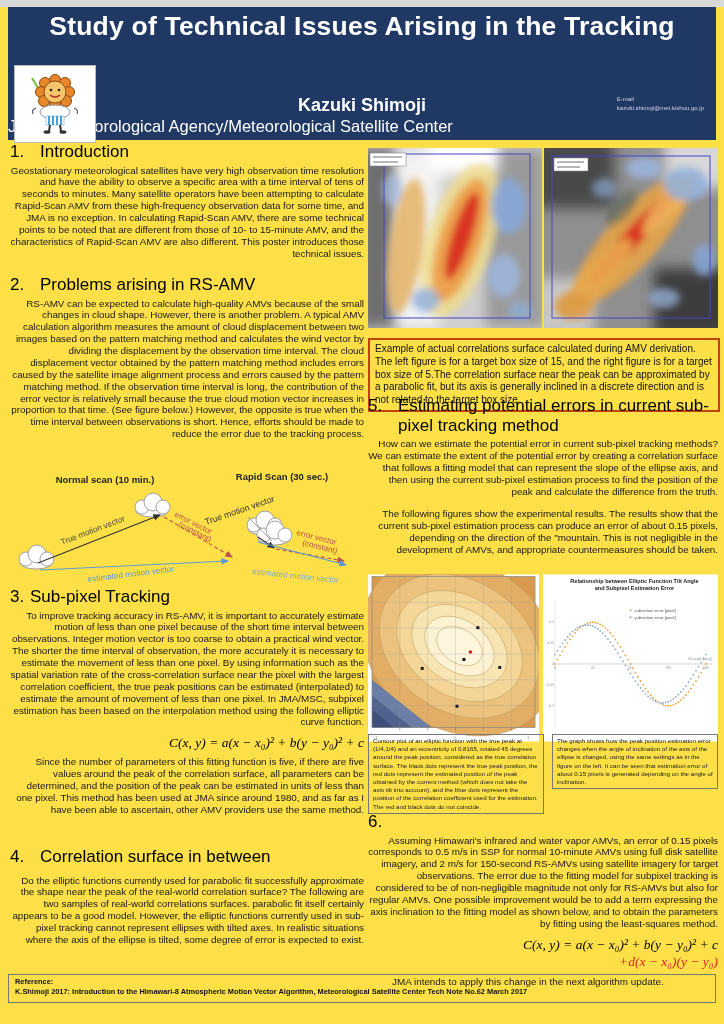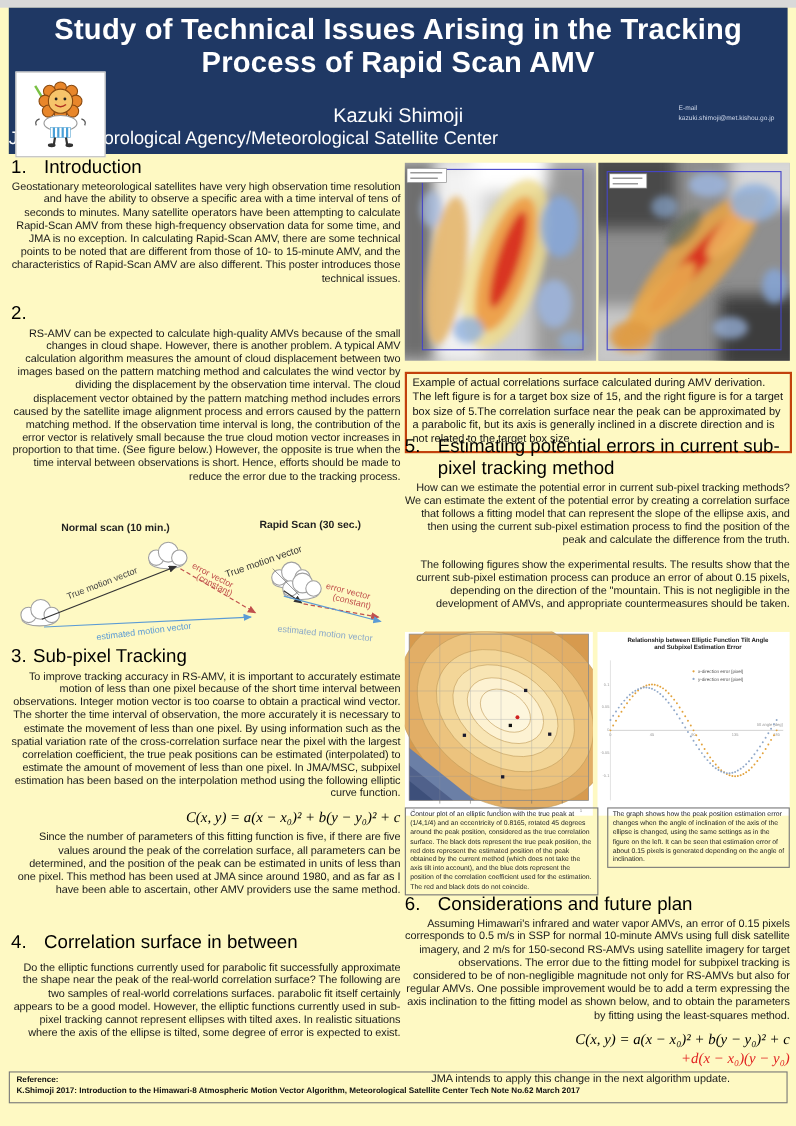--- a/index.html
+++ b/index.html
@@ -1,22 +1,22 @@
 <!DOCTYPE html>
 <html><head>
 <meta charset="utf-8">
 <style>
   html,body{margin:0;padding:0;background:#eee;}
-  .page{position:relative;width:724px;height:1024px;background:#fef9c3;overflow:hidden;
+  .page{position:relative;width:724px;height:1024px;background:#fde047;overflow:hidden;
         font-family:"Liberation Sans","DejaVu Sans",sans-serif;color:#191919;}
   .top-edge{position:absolute;left:0;top:0;width:724px;height:7px;background:#d9d9d9;}
   
   .header{position:absolute;left:8px;top:7px;width:708px;height:133px;background:#1f3864;color:#fff;}
   .poster-title{margin-top:5px;text-align:center;font-weight:bold;font-size:26.5px;line-height:1.13;letter-spacing:.2px;}
-  .author{position:absolute;left:0;width:100%;top:88px;text-align:center;font-size:18px;}
+  .author{position:absolute;left:0;width:100%;top:88px;text-align:center;font-size:18px;font-weight:bold;}
   .affiliation{position:absolute;left:0;width:100%;top:110px;text-align:left;font-size:16.5px;}
   .email{position:absolute;right:12px;top:88px;font-size:6px;line-height:1.5;color:#cdd6e8;}
   .mascot-box{position:absolute;left:6px;top:58px;width:80px;height:76px;background:#fff;border:1px solid #bbb;
               display:flex;align-items:center;justify-content:center;}
   
   .col-left{position:absolute;left:10px;top:142px;width:354px;}
   .col-right{position:absolute;left:368px;top:146px;width:350px;}
   .sec{position:absolute;left:0;width:100%;}
   h2.sec-h{display:flex;margin:0 0 3px 0;font-size:17px;font-weight:400;color:#000;line-height:1.15;}
   h2.sec-h .num{flex:0 0 30px;}
@@ -37,21 +37,20 @@
 </style>
 </head>
 <body>
 
 <div class="page">
   <div class="top-edge"></div>
 
   <div class="header">
     <div class="poster-title">
       <div>Study of Technical Issues Arising in the Tracking</div>
-      <div>Process of Rapid Scan AMV</div>
     </div>
     <div class="author">Kazuki Shimoji</div>
     <div class="affiliation">Japan Meteorological Agency/Meteorological Satellite Center</div>
     <div class="email">
       <div>E-mail</div>
       <div>kazuki.shimoji@met.kishou.go.jp</div>
     </div>
     <div class="mascot-box">
       <svg width="66" height="64" viewBox="0 0 66 64">
         <line x1="10" y1="6" x2="22" y2="26" stroke="#7ac143" stroke-width="2.2"></line>
@@ -93,20 +92,21 @@
       <h2 class="sec-h">
         <span class="num">1.</span>
         <span>Introduction</span>
       </h2>
       <div class="body-text">Geostationary meteorological satellites have very high observation time resolution and have the ability to observe a specific area with a time interval of tens of seconds to minutes. Many satellite operators have been attempting to calculate Rapid-Scan AMV from these high-frequency observation data for some time, and JMA is no exception. In calculating Rapid-Scan AMV, there are some technical points to be noted that are different from those of 10- to 15-minute AMV, and the characteristics of Rapid-Scan AMV are also different. This poster introduces those technical issues.</div>
     </div>
 
     <div class="sec" style="top:133px;">
       <h2 class="sec-h">
         <span class="num">2.</span>
+        <span>Problems arising in RS-AMV</span>
       </h2>
       <div class="body-text">RS-AMV can be expected to calculate high-quality AMVs because of the small changes in cloud shape. However, there is another problem. A typical AMV calculation algorithm measures the amount of cloud displacement between two images based on the pattern matching method and calculates the wind vector by dividing the displacement by the observation time interval. The cloud displacement vector obtained by the pattern matching method includes errors caused by the satellite image alignment process and errors caused by the pattern matching method. If the observation time interval is long, the contribution of the error vector is relatively small because the true cloud motion vector increases in proportion to that time. (See figure below.) However, the opposite is true when the time interval between observations is short. Hence, efforts should be made to reduce the error due to the tracking process.</div>
     </div>
 
     <div class="sec" style="top:327px;">
       <svg width="354" height="116" viewBox="0 0 354 116">
         <defs>
           <marker id="mBlack" markerWidth="8" markerHeight="8" refX="6" refY="3" orient="auto">
               <path d="M0,0 L7,3 L0,6 z" fill="#333"></path>
             </marker>
@@ -451,21 +451,20 @@
     </div>
 
     <div class="sec" style="top:588px;display:flex;gap:8px;align-items:flex-start;">
       <div class="cap-tiny" style="width:168px;">Contour plot of an elliptic function with the true peak at (1/4,1/4) and an eccentricity of 0.8165, rotated 45 degrees around the peak position, considered as the true correlation surface. The black dots represent the true peak position, the red dots represent the estimated position of the peak obtained by the current method (which does not take the axis tilt into account), and the blue dots represent the position of the correlation coefficient used for the estimation. The red and black dots do not coincide.</div>
       <div class="cap-tiny" style="width:158px;">The graph shows how the peak position estimation error changes when the angle of inclination of the axis of the ellipse is changed, using the same settings as in the figure on the left. It can be seen that estimation error of about 0.15 pixels is generated depending on the angle of inclination.</div>
     </div>
 
     <div class="sec" style="top:666px;">
       <h2 class="sec-h">
         <span class="num">6.</span>
-        <span>Considerations and future plan</span>
       </h2>
       <div class="body-text">Assuming Himawari's infrared and water vapor AMVs, an error of 0.15 pixels corresponds to 0.5 m/s in SSP for normal 10-minute AMVs using full disk satellite imagery, and 2 m/s for 150-second RS-AMVs using satellite imagery for target observations. The error due to the fitting model for subpixel tracking is considered to be of non-negligible magnitude not only for RS-AMVs but also for regular AMVs. One possible improvement would be to add a term expressing the axis inclination to the fitting model as shown below, and to obtain the parameters by fitting using the least-squares method.</div>
       <div class="equation">
         <span>C(x, y) = a(x − x₀)² + b(y − y₀)² + c</span>
         <span class="red">+d(x − x₀)(y − y₀)</span>
       </div>
       <div class="closing">JMA intends to apply this change in the next algorithm update.</div>
     </div>
   </div>
 

